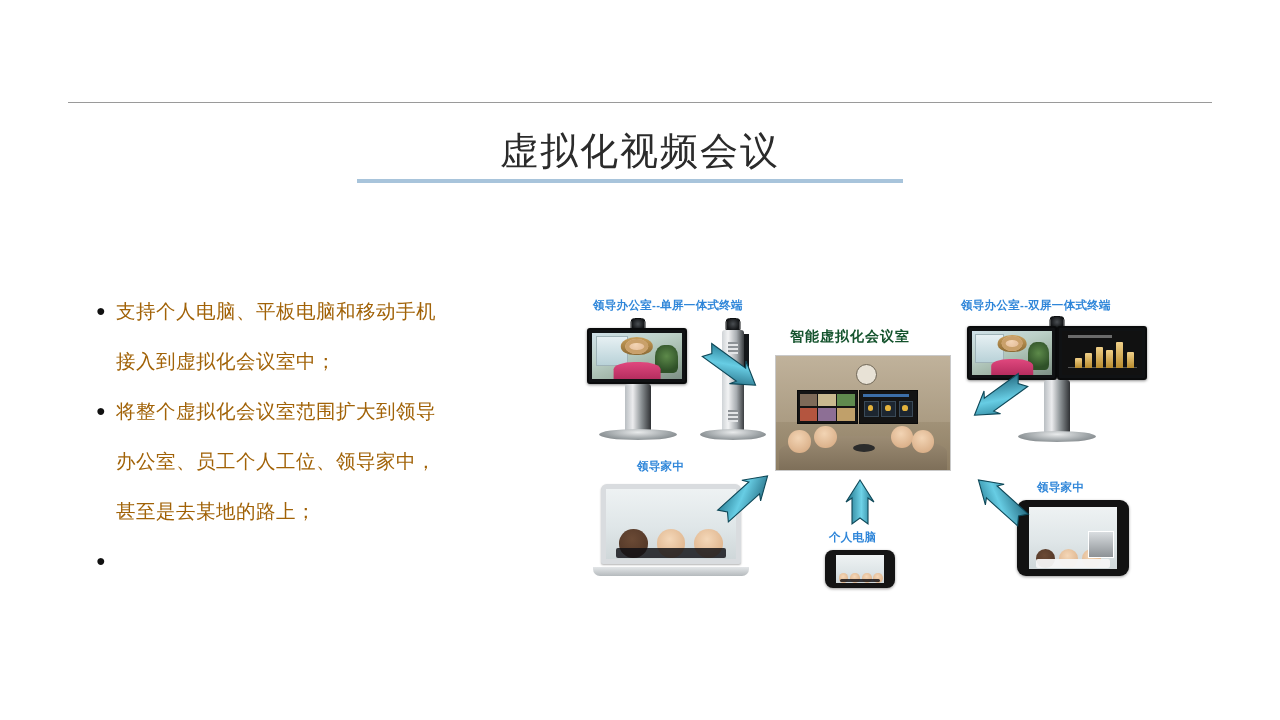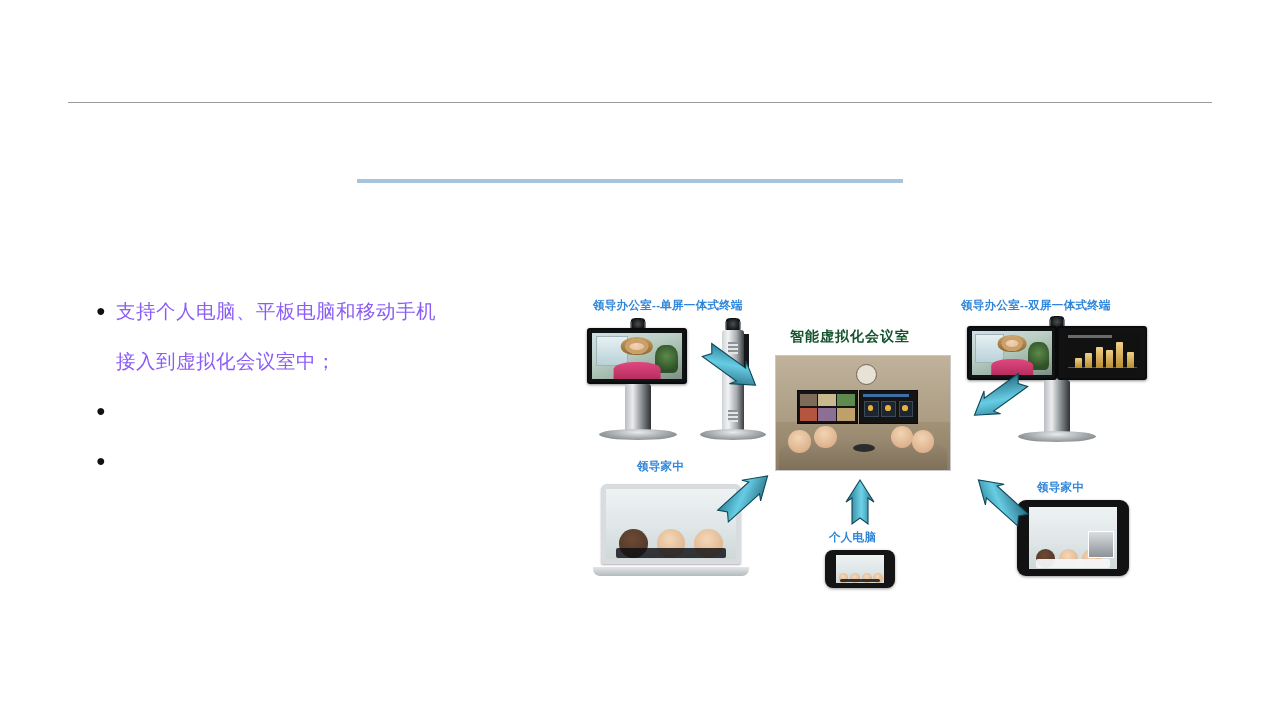--- a/index.html
+++ b/index.html
@@ -37,21 +37,21 @@
     display:flex;align-items:flex-start;
     margin-bottom:0px;
   }
   .dot{
     width:20px;min-width:20px;
     font-size:16px;color:#111;
     line-height:50px;
     text-align:left;
   }
   .btext{
-    font-size:19.5px;color:#8b5cf6;
+    font-size:19.5px;color:#a16207;
     line-height:50px;
     letter-spacing:0.5px;
     white-space:pre-line;
   }
 
   
   .diagram{position:absolute;left:575px;top:288px;width:600px;height:320px;}
   .lbl{
     position:absolute;
     font-size:11.5px;font-weight:bold;color:#2f86d9;
@@ -211,32 +211,36 @@
     box-shadow:0 1px 3px rgba(0,0,0,.4);
   }
 </style>
 </head>
 <body>
 
 <div class="slide">
 
   <div class="top-rule"></div>
 
+  <div class="title">虚拟化视频会议</div>
   <div class="title-rule"></div>
 
   <div class="bullets">
 
     <div class="bullet-row">
       <span class="dot">●</span>
       <span class="btext">支持个人电脑、平板电脑和移动手机
 接入到虚拟化会议室中；</span>
     </div>
 
     <div class="bullet-row">
       <span class="dot">●</span>
+      <span class="btext">将整个虚拟化会议室范围扩大到领导
+办公室、员工个人工位、领导家中，
+甚至是去某地的路上；</span>
     </div>
 
     <div class="bullet-row">
       <span class="dot">●</span>
     </div>
 
   </div>
 
   <div class="diagram">
 

